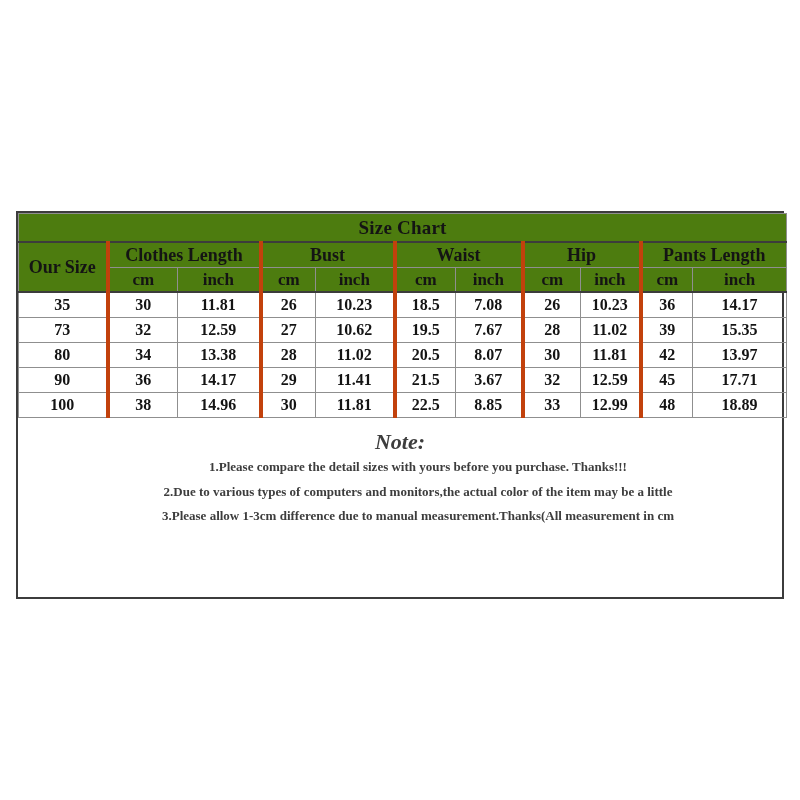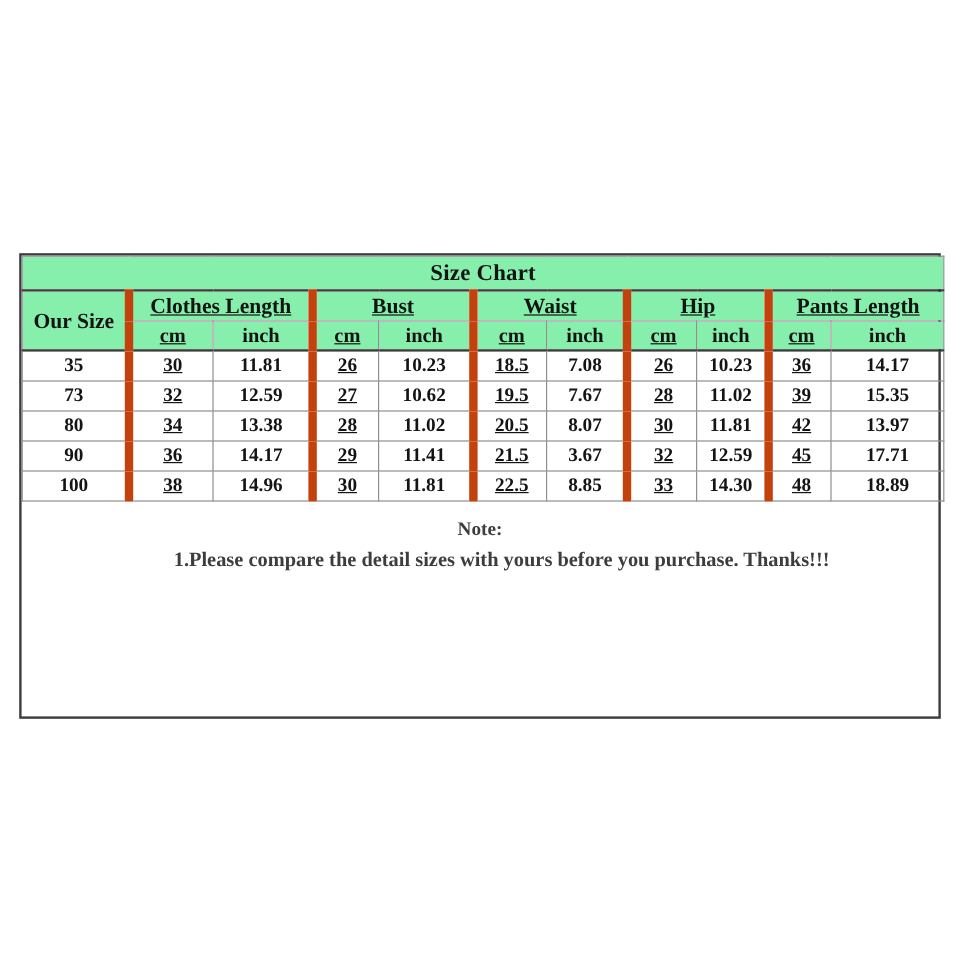--- a/index.html
+++ b/index.html
@@ -32,21 +32,21 @@
   }
   th, td {
     border: 1px solid #8f8f8f;
     text-align: center;
     vertical-align: middle;
     padding: 0;
     font-weight: bold;
     overflow: hidden;
   }
   thead th {
-    background: #86efac;
+    background: #4d7c0f;
   }
   .title-row th {
     height: 27px;
     font-size: 19px;
     letter-spacing: 0.2px;
     border-bottom: 2px solid #3c3c3c;
   }
   .group-row th {
     height: 24px;
     font-size: 18px;
@@ -58,36 +58,36 @@
   .unit-row th {
     height: 23px;
     font-size: 17px;
     border-bottom: 2px solid #3c3c3c;
   }
   tbody td {
     height: 24px;
     font-size: 16px;
   }
   .gb {
-    border-left: 7px solid #c2410c;
-    text-decoration: underline;
+    border-left: 4px solid #c2410c;
   }
   .note {
     height: 179px;
     box-sizing: border-box;
     padding-top: 11px;
     text-align: center;
     color: #3d3d3d;
   }
   .note-heading {
-    font-size: 16px;
+    font-size: 22px;
     line-height: 26px;
+    font-style: italic;
   }
   .note-line {
-    font-size: 17px;
+    font-size: 13px;
     line-height: 24.5px;
     white-space: nowrap;
     padding-left: 36px;
   }
 </style>
 </head>
 <body>
 
 <div class="sheet">
   <table class="size-table">
@@ -184,25 +184,27 @@
         </tr>
         <tr>
           <td>100</td>
           <td class="gb">38</td>
           <td>14.96</td>
           <td class="gb">30</td>
           <td>11.81</td>
           <td class="gb">22.5</td>
           <td>8.85</td>
           <td class="gb">33</td>
-          <td>14.30</td>
+          <td>12.99</td>
           <td class="gb">48</td>
           <td>18.89</td>
         </tr>
       </tbody>
   </table>
   <div class="note">
     <div class="note-heading">Note:</div>
     <div id="note-lines">
         <div class="note-line">1.Please compare the detail sizes with yours before you purchase. Thanks!!!</div>
+        <div class="note-line">2.Due to various types of computers and monitors,the actual color of the item may be a little</div>
+        <div class="note-line">3.Please allow 1-3cm difference due to manual measurement.Thanks(All measurement in cm</div>
       </div>
   </div>
 </div>
 
 </body></html>

